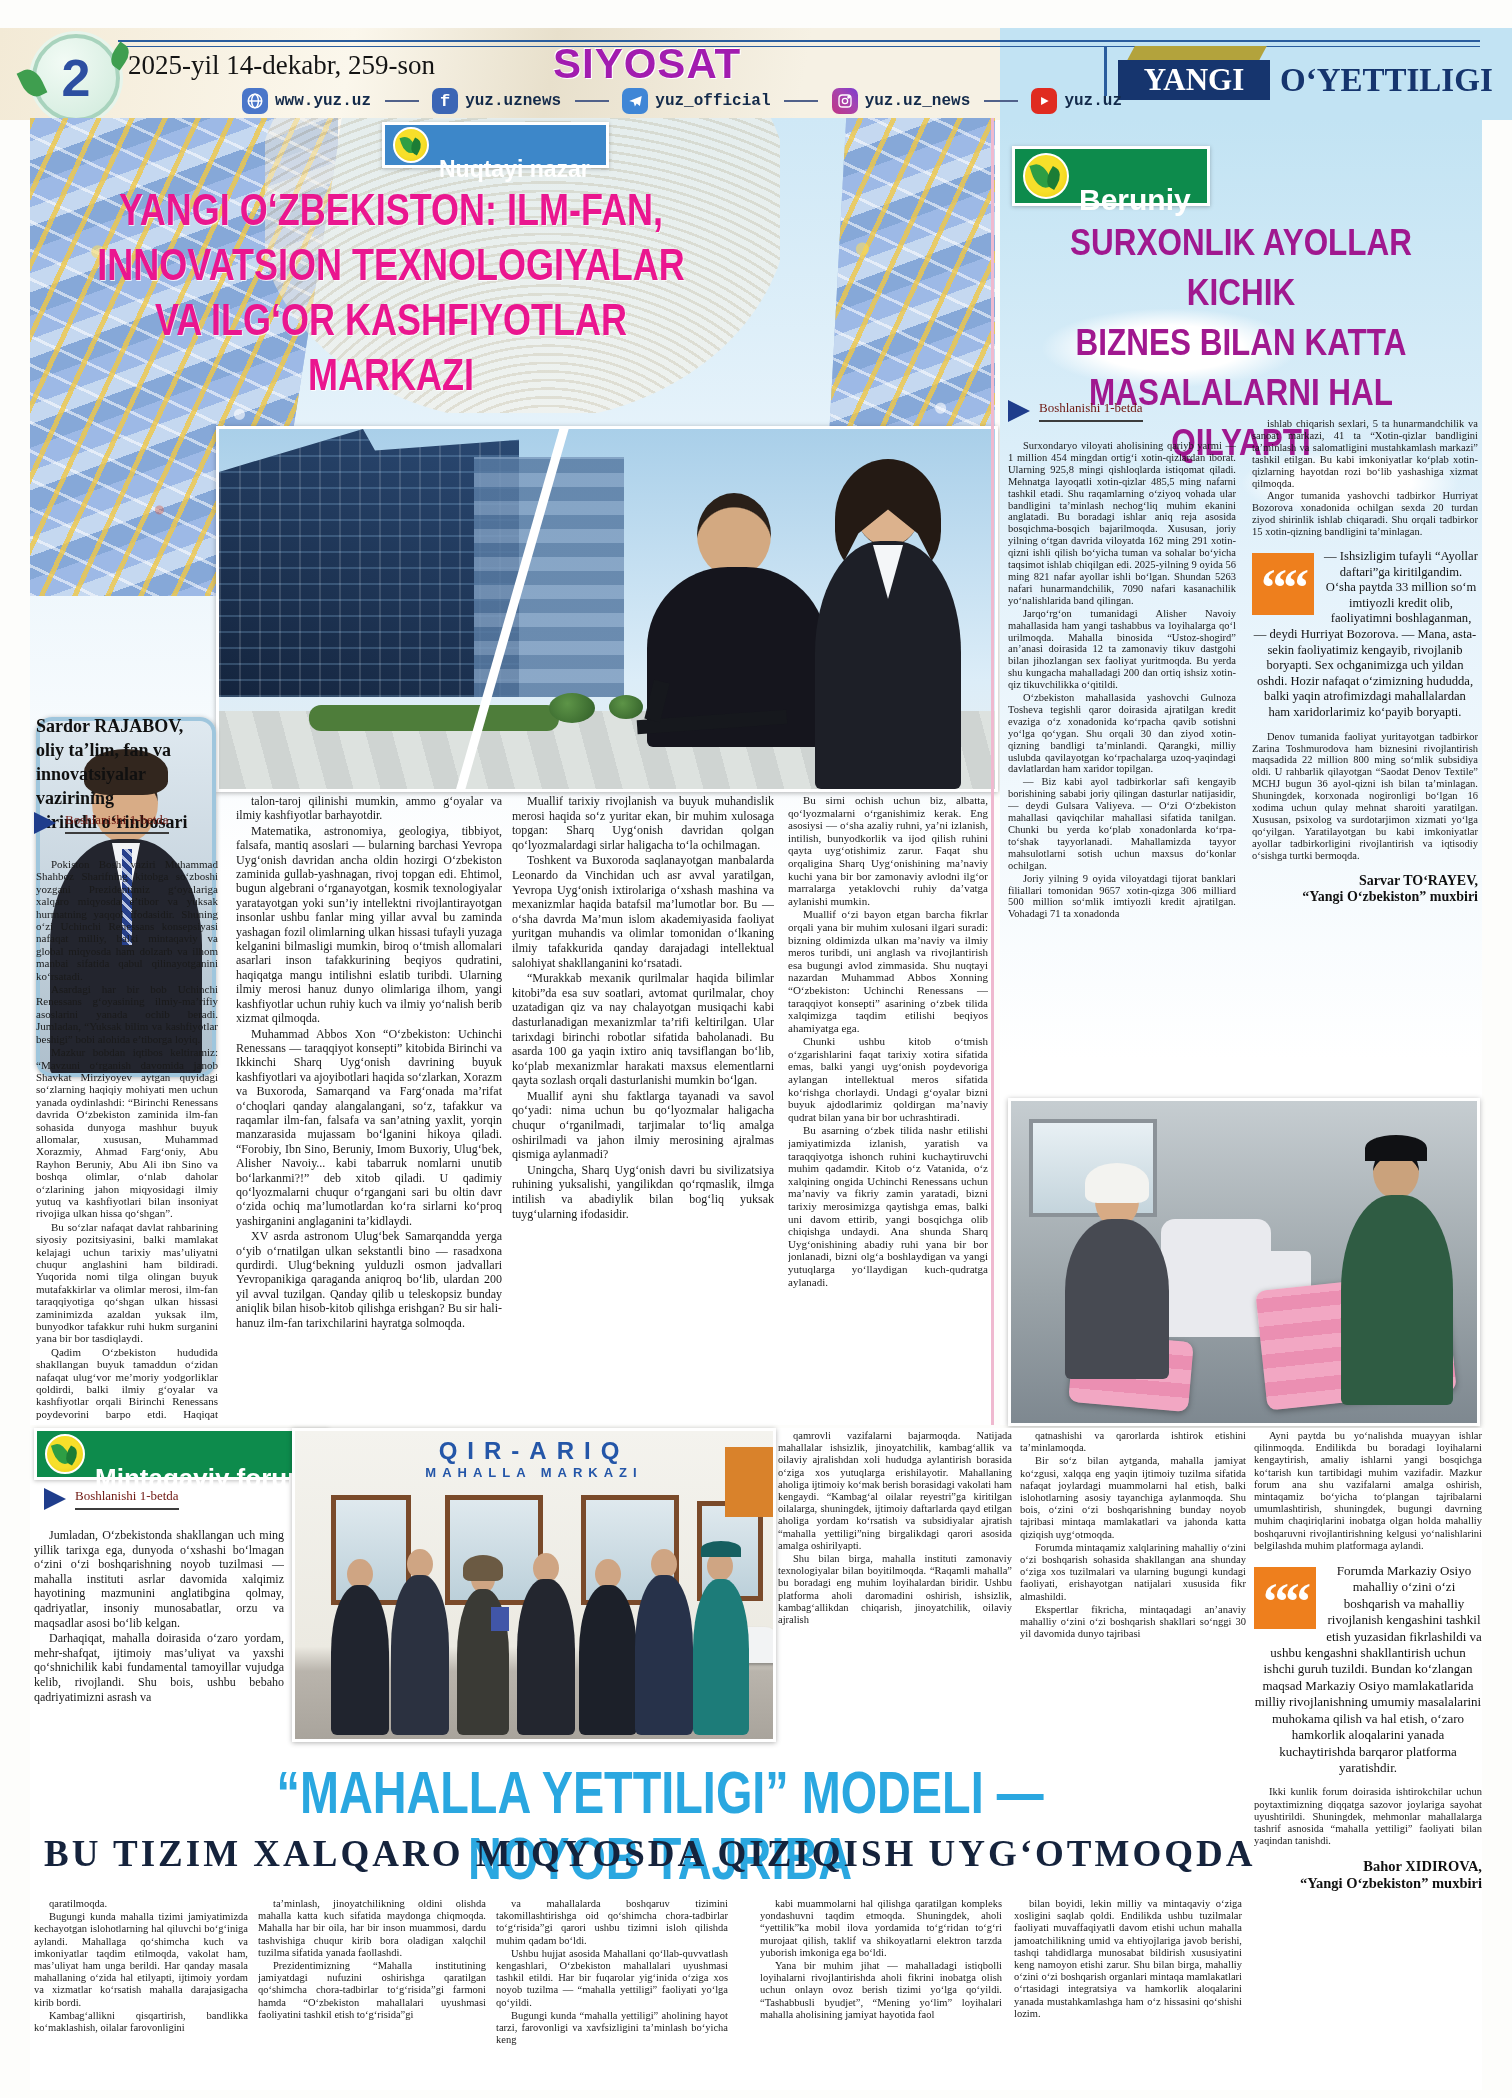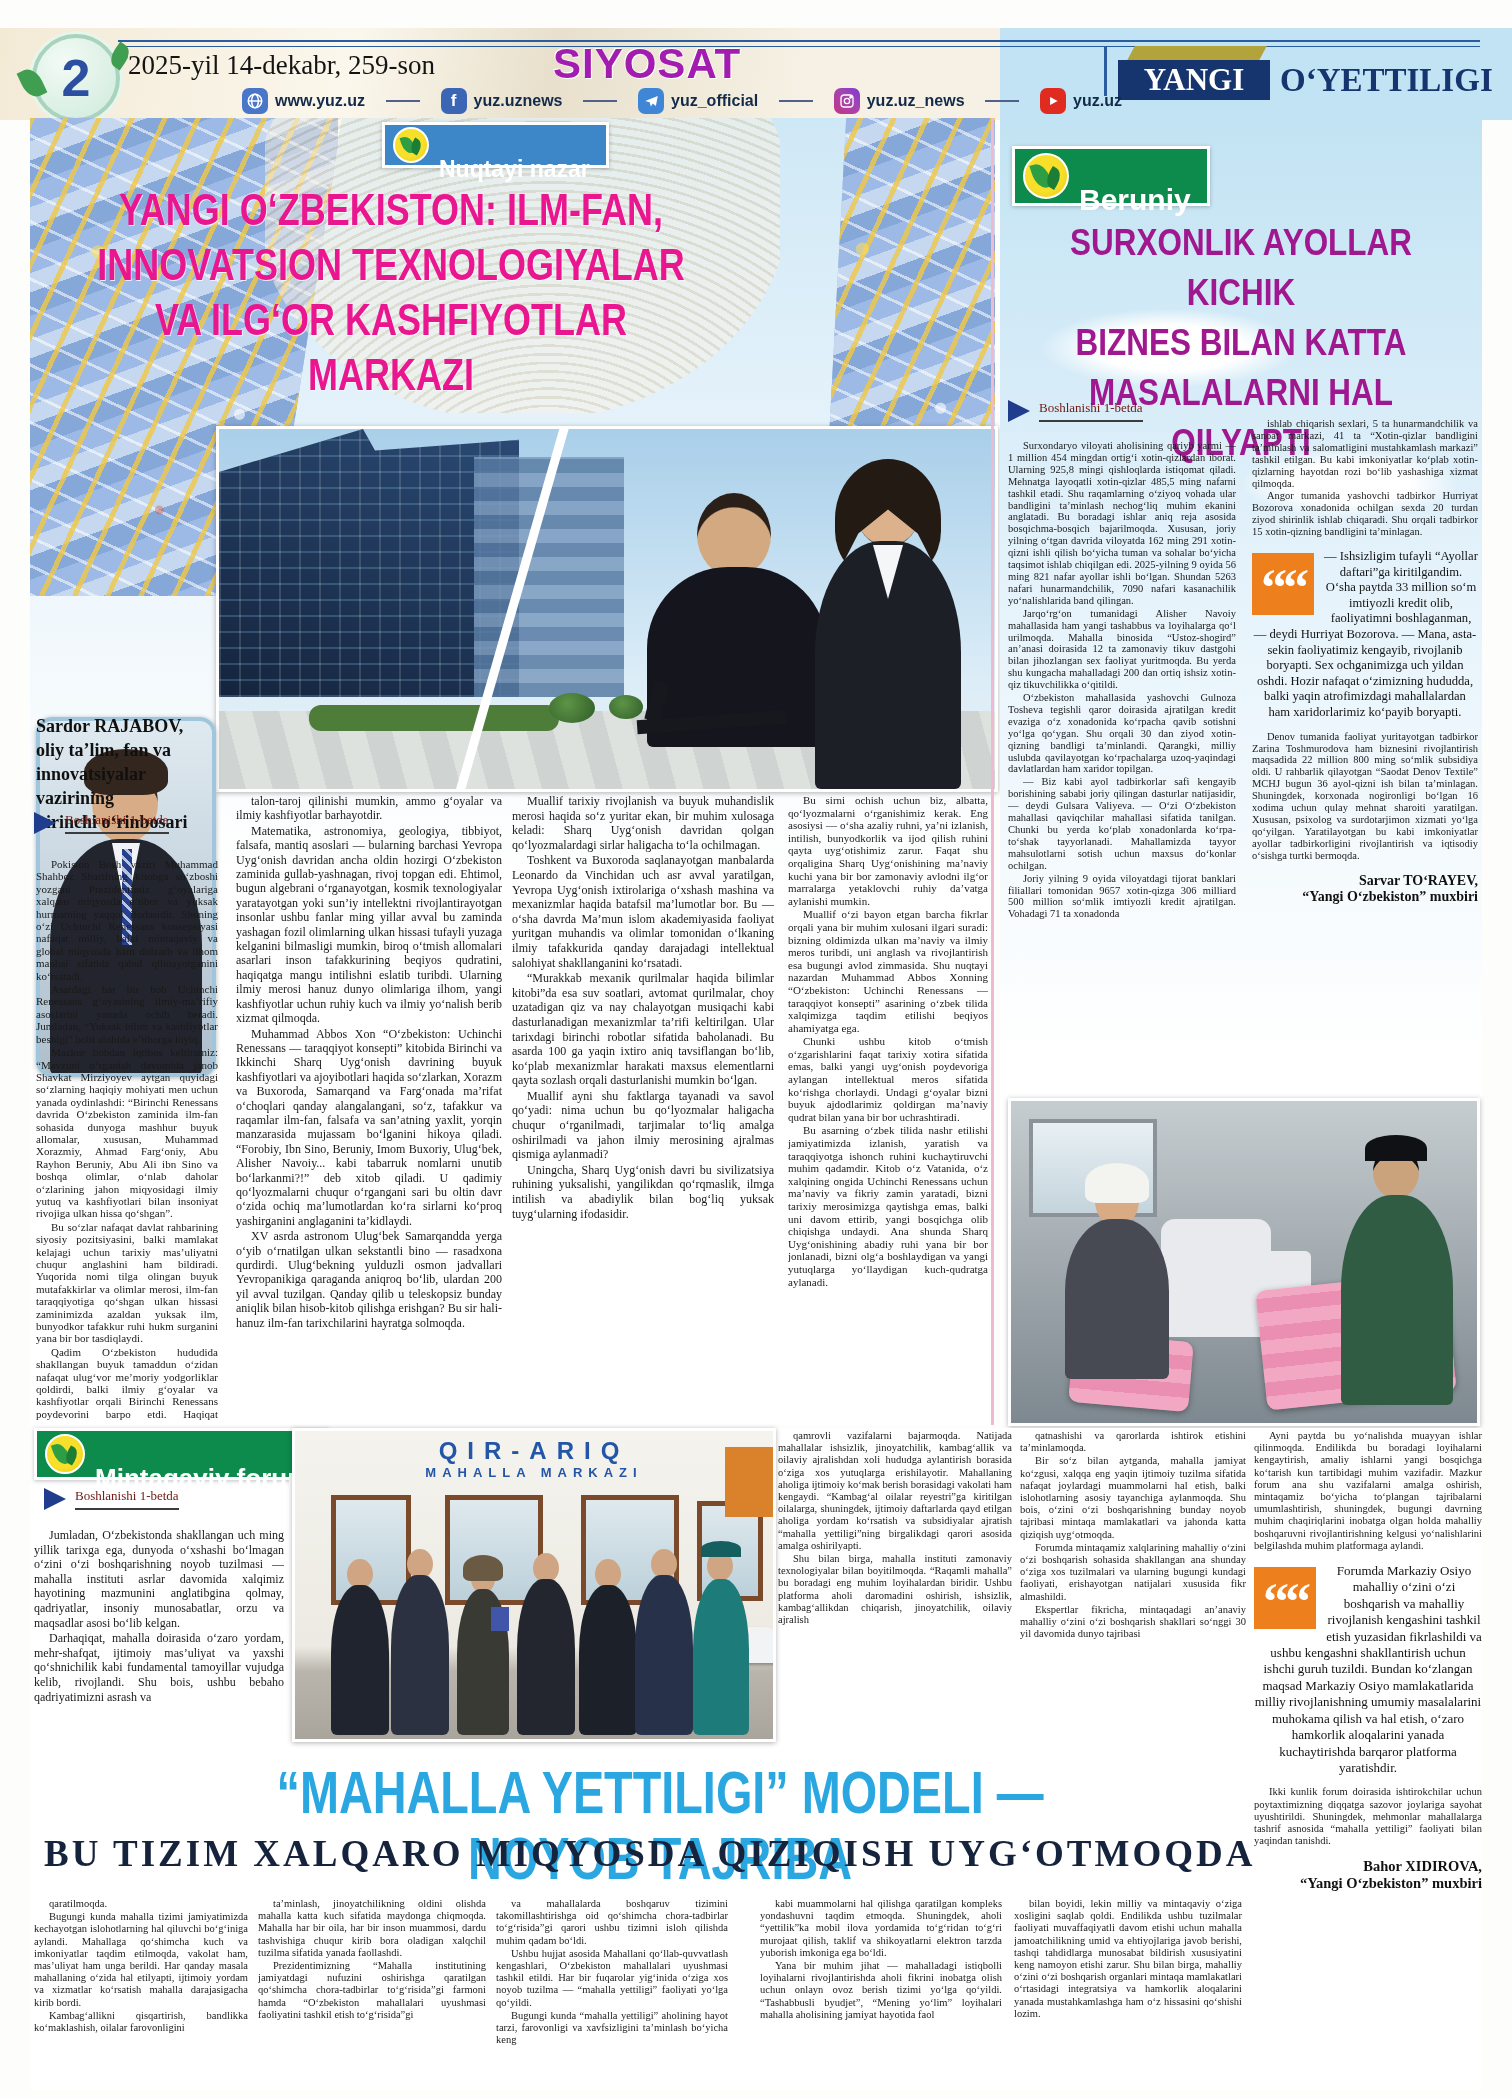--- a/index.html
+++ b/index.html
@@ -12,21 +12,21 @@
   .page-badge{left:32px;top:34px;width:80px;height:80px;border-radius:50%;background:radial-gradient(circle at 35% 30%,#f2fbf5,#cfeadb);border:4px solid #a8d3bd;box-shadow:0 0 0 3px #e7f5ec;display:flex;align-items:center;justify-content:center;}
   .page-badge span{font-family:"Liberation Sans",sans-serif;font-size:52px;font-weight:bold;color:#2d4fa1;}
   .badge-leaf{position:absolute;background:#3f9e4f;border-radius:0 60% 0 60%;}
   .date{left:128px;top:50px;font-size:27px;color:#141414;}
   .siyosat{left:553px;top:40px;font-family:"Liberation Sans",sans-serif;font-size:42px;font-weight:bold;color:#a21caf;letter-spacing:1px;text-shadow:1px 1px 0 #fff,-1px -1px 0 #fff;}
   .hdr-vbar{left:1104px;top:46px;width:3px;height:50px;background:#2a5d9e;}
   .brand-flap{left:1130px;top:46px;width:132px;height:18px;background:#b3a33c;transform:skewX(-28deg);}
   .brand-box{left:1118px;top:60px;width:152px;height:40px;background:#16356e;display:flex;align-items:center;justify-content:center;}
   .brand-box span{color:#fff;font-size:31px;font-weight:bold;}
   .brand-rest{left:1280px;top:62px;font-size:33px;font-weight:bold;color:#16356e;}
-  .social{left:242px;top:86px;width:880px;height:30px;display:flex;align-items:center;justify-content:space-between;font-family:Liberation Sans, sans-serif;}
+  .social{left:242px;top:86px;width:880px;height:30px;display:flex;align-items:center;justify-content:space-between;font-family:Liberation Mono, monospace;}
   .soc-item{display:flex;align-items:center;gap:7px;}
   .soc-label{font-size:16px;font-weight:bold;color:#132a4a;}
   .soc-ic{width:26px;height:26px;border-radius:7px;display:flex;align-items:center;justify-content:center;color:#fff;font-weight:bold;font-size:17px;}
   .ic-globe{background:#4a76c9;}.ic-fb{background:#3b65b5;}.ic-tg{background:#3f86d6;}
   .ic-ig{background:linear-gradient(45deg,#c13584,#a445b2 60%,#7a3bd0);}.ic-yt{background:#e02b20;}
   .soc-dash{width:34px;height:2px;background:#50618a;}
   
   .kicker{display:flex;align-items:center;gap:10px;border:3px solid #fff;box-shadow:0 1px 4px rgba(0,0,0,.25);padding:0 16px 0 8px;}
   .kicker-blue{background:#3d87c9;}
   .kicker-green{background:#0d8b4c;}
@@ -225,21 +225,21 @@
       <p>Bu so‘zlar nafaqat davlat rahbarining siyosiy pozitsiyasini, balki mamlakat kelajagi uchun tarixiy mas’uliyatni chuqur anglashini ham bildiradi. Yuqorida nomi tilga olingan buyuk mutafakkirlar va olimlar merosi, ilm-fan taraqqiyotiga qo‘shgan ulkan hissasi zaminimizda azaldan yuksak ilm, bunyodkor tafakkur ruhi hukm surganini yana bir bor tasdiqlaydi.</p>
       <p>Qadim O‘zbekiston hududida shakllangan buyuk tamaddun o‘zidan nafaqat ulug‘vor me’moriy yodgorliklar qoldirdi, balki ilmiy g‘oyalar va kashfiyotlar orqali Birinchi Renessans poydevorini barpo etdi. Haqiqat shundaki: saroylar vayron bo‘lishi, oltinlar</p>
     </div>
   <div class="abs col" style="left:206px;top:676px;width:266px;height:626px;font-size:12px;line-height:14.4px;">
       <p>talon-taroj qilinishi mumkin, ammo g‘oyalar va ilmiy kashfiyotlar barhayotdir.</p>
       <p>Matematika, astronomiya, geologiya, tibbiyot, falsafa, mantiq asoslari — bularning barchasi Yevropa Uyg‘onish davridan ancha oldin hozirgi O‘zbekiston zaminida gullab-yashnagan, rivoj topgan edi. Ehtimol, bugun algebrani o‘rganayotgan, kosmik texnologiyalar yaratayotgan yoki sun’iy intellektni rivojlantirayotgan insonlar ushbu fanlar ming yillar avval bu zaminda yashagan fozil olimlarning ulkan hissasi tufayli yuzaga kelganini bilmasligi mumkin, biroq o‘tmish allomalari asarlari inson tafakkurining beqiyos qudratini, haqiqatga mangu intilishni eslatib turibdi. Ularning ilmiy merosi hanuz dunyo olimlariga ilhom, yangi kashfiyotlar uchun ruhiy kuch va ilmiy yo‘nalish berib xizmat qilmoqda.</p>
       <p>Muhammad Abbos Xon “O‘zbekiston: Uchinchi Renessans — taraqqiyot konsepti” kitobida Birinchi va Ikkinchi Sharq Uyg‘onish davrining buyuk kashfiyotlari va ajoyibotlari haqida so‘zlarkan, Xorazm va Buxoroda, Samarqand va Farg‘onada ma’rifat o‘choqlari qanday alangalangani, so‘z, tafakkur va raqamlar ilm-fan, falsafa va san’atning yaxlit, yorqin manzarasida mujassam bo‘lganini hikoya qiladi. “Forobiy, Ibn Sino, Beruniy, Imom Buxoriy, Ulug‘bek, Alisher Navoiy... kabi tabarruk nomlarni unutib bo‘larkanmi?!” deb xitob qiladi. U qadimiy qo‘lyozmalarni chuqur o‘rgangani sari bu oltin davr o‘zida ochiq ma’lumotlardan ko‘ra sirlarni ko‘proq yashirganini anglaganini ta’kidlaydi.</p>
       <p>XV asrda astronom Ulug‘bek Samarqandda yerga o‘yib o‘rnatilgan ulkan sekstantli bino — rasadxona qurdirdi. Ulug‘bekning yulduzli osmon jadvallari Yevropanikiga qaraganda aniqroq bo‘lib, ulardan 200 yil avval tuzilgan. Qanday qilib u teleskopsiz bunday aniqlik bilan hisob-kitob qilishga erishgan? Bu sir hali-hanuz ilm-fan tarixchilarini hayratga solmoqda.</p>
     </div>
   <div class="abs col" style="left:482px;top:676px;width:262px;height:626px;font-size:12px;line-height:14.6px;">
-      <p>Muallif tarixiy rivojlanish va buyuk muhandislik merosi haqida so‘z yuritar ekan, bir muhim xulosaga keladi: Sharq Uyg‘onish davridan qolgan qo‘lyozmalardagi sirlar haligacha to‘la ochilmagan.</p>
+      <p>Muallif tarixiy rivojlanish va buyuk muhandislik merosi haqida so‘z yuritar ekan, bir muhim xulosaga topgan: Sharq Uyg‘onish davridan qolgan qo‘lyozmalardagi sirlar haligacha to‘la ochilmagan.</p>
       <p>Toshkent va Buxoroda saqlanayotgan manbalarda Leonardo da Vinchidan uch asr avval yaratilgan, Yevropa Uyg‘onish ixtirolariga o‘xshash mashina va mexanizmlar haqida batafsil ma’lumotlar bor. Bu — o‘sha davrda Ma’mun islom akademiyasida faoliyat yuritgan muhandis va olimlar tomonidan o‘lkaning ilmiy tafakkurida qanday darajadagi intellektual salohiyat shakllanganini ko‘rsatadi.</p>
       <p>“Murakkab mexanik qurilmalar haqida bilimlar kitobi”da esa suv soatlari, avtomat qurilmalar, choy uzatadigan qiz va nay chalayotgan musiqachi kabi dasturlanadigan mexanizmlar ta’rifi keltirilgan. Ular tarixdagi birinchi robotlar sifatida baholanadi. Bu asarda 100 ga yaqin ixtiro aniq tavsiflangan bo‘lib, ko‘plab mexanizmlar harakati maxsus elementlarni qayta sozlash orqali dasturlanishi mumkin bo‘lgan.</p>
       <p>Muallif ayni shu faktlarga tayanadi va savol qo‘yadi: nima uchun bu qo‘lyozmalar haligacha chuqur o‘rganilmadi, tarjimalar to‘liq amalga oshirilmadi va jahon ilmiy merosining ajralmas qismiga aylanmadi?</p>
       <p>Uningcha, Sharq Uyg‘onish davri bu sivilizatsiya ruhining yuksalishi, yangilikdan qo‘rqmaslik, ilmga intilish va abadiylik bilan bog‘liq yuksak tuyg‘ularning ifodasidir.</p>
     </div>
   <div class="abs col" style="left:758px;top:676px;width:200px;height:626px;font-size:11px;line-height:12.6px;">
       <p>Bu sirni ochish uchun biz, albatta, qo‘lyozmalarni o‘rganishimiz kerak. Eng asosiysi — o‘sha azaliy ruhni, ya’ni izlanish, intilish, bunyodkorlik va ijod qilish ruhini qayta uyg‘otishimiz zarur. Faqat shu orqaligina Sharq Uyg‘onishining ma’naviy kuchi yana bir bor zamonaviy avlodni ilg‘or marralarga yetaklovchi ruhiy da’vatga aylanishi mumkin.</p>
       <p>Muallif o‘zi bayon etgan barcha fikrlar orqali yana bir muhim xulosani ilgari suradi: bizning oldimizda ulkan ma’naviy va ilmiy meros turibdi, uni anglash va rivojlantirish esa bugungi avlod zimmasida. Shu nuqtayi nazardan Muhammad Abbos Xonning “O‘zbekiston: Uchinchi Renessans — taraqqiyot konsepti” asarining o‘zbek tilida xalqimizga taqdim etilishi beqiyos ahamiyatga ega.</p>
       <p>Chunki ushbu kitob o‘tmish o‘zgarishlarini faqat tarixiy xotira sifatida emas, balki yangi uyg‘onish poydevoriga aylangan intellektual meros sifatida ko‘rishga chorlaydi. Undagi g‘oyalar bizni buyuk ajdodlarimiz qoldirgan ma’naviy qudrat bilan yana bir bor uchrashtiradi.</p>
       <p>Bu asarning o‘zbek tilida nashr etilishi jamiyatimizda izlanish, yaratish va taraqqiyotga ishonch ruhini kuchaytiruvchi muhim qadamdir. Kitob o‘z Vatanida, o‘z xalqining ongida Uchinchi Renessans uchun ma’naviy va fikriy zamin yaratadi, bizni tarixiy merosimizga qaytishga emas, balki uni davom ettirib, yangi bosqichga olib chiqishga undaydi. Ana shunda Sharq Uyg‘onishining abadiy ruhi yana bir bor jonlanadi, bizni olg‘a boshlaydigan va yangi yutuqlarga yo‘llaydigan kuch-qudratga aylanadi.</p>

